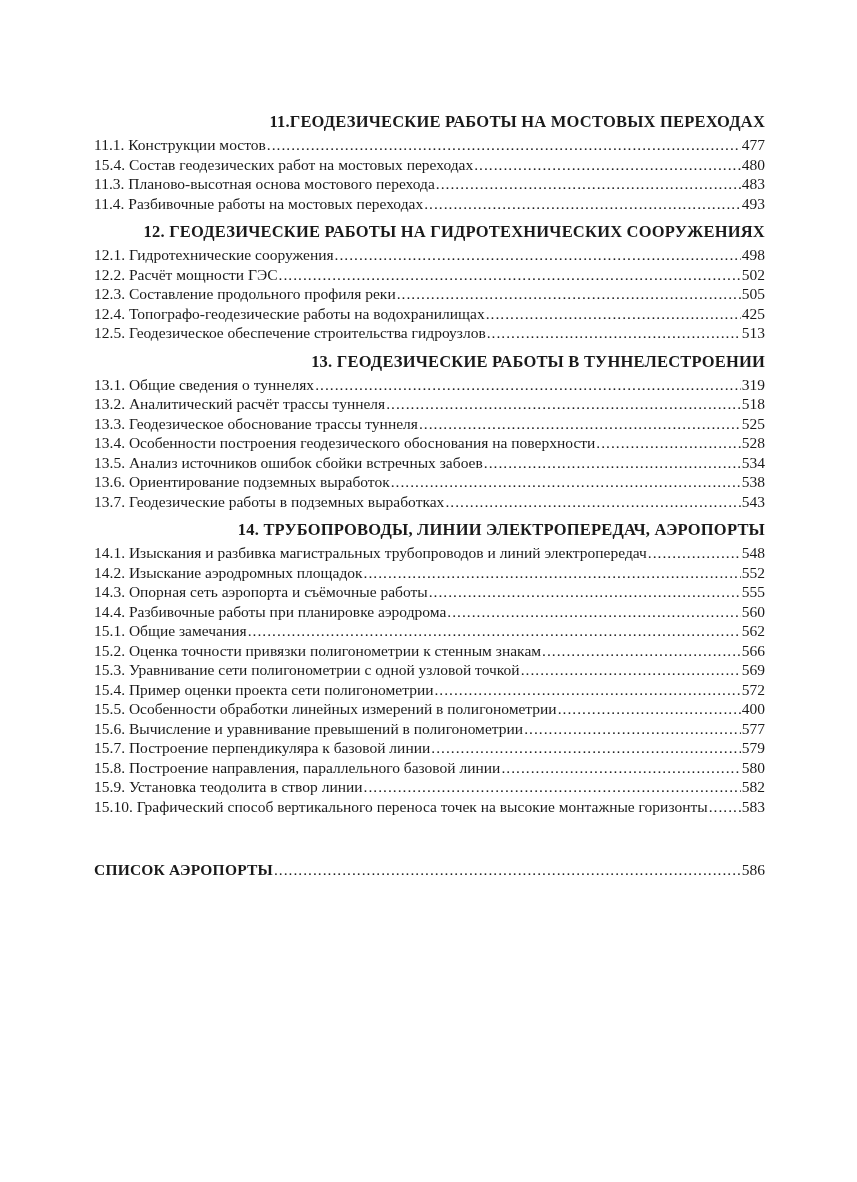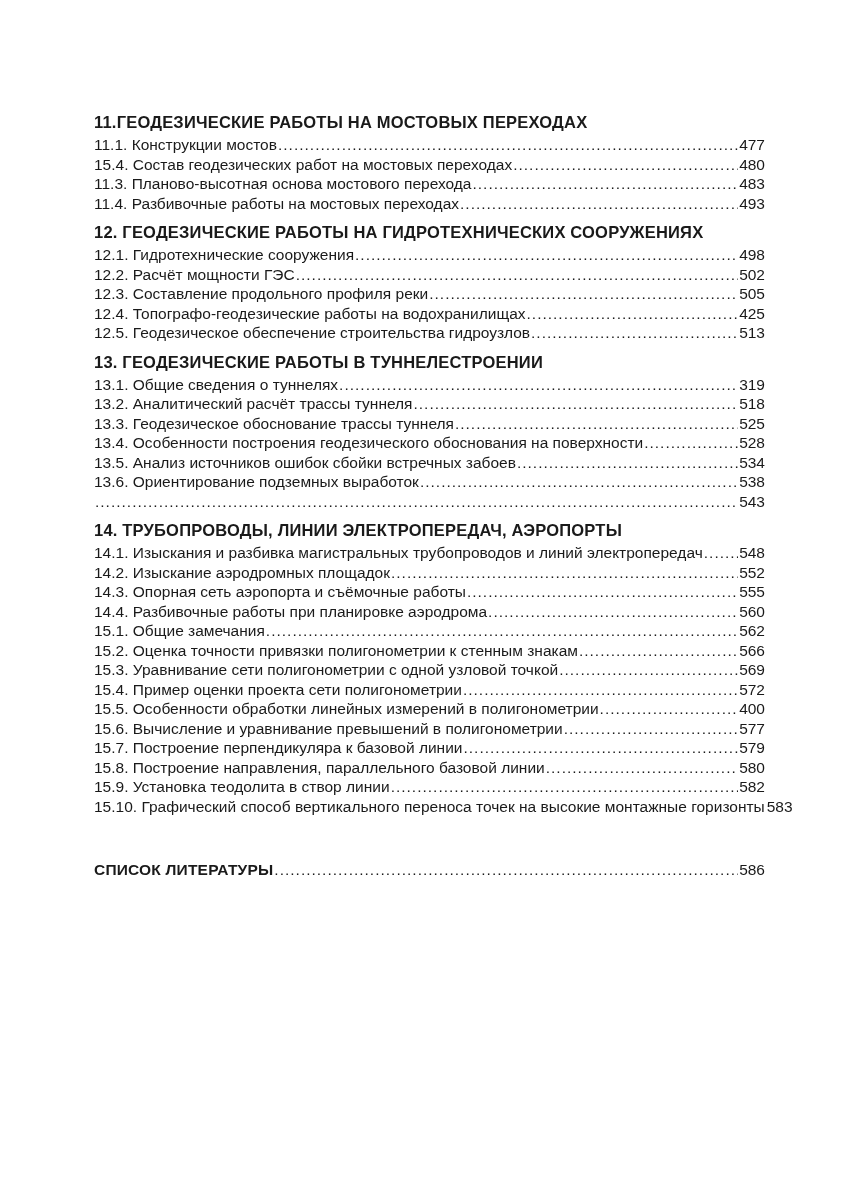--- a/index.html
+++ b/index.html
@@ -5,23 +5,24 @@
   html, body {
     margin: 0;
     padding: 0;
     background: #ffffff;
   }
   .page {
     position: relative;
     width: 857px;
     height: 1018px;
     background: #ffffff;
-    font-family: Liberation Sans, sans-serif;
+    font-family: Liberation Serif, serif;
     color: #1a1a1a;
     overflow: hidden;
+    text-align: right;
   }
   .toc {
     position: absolute;
     left: 94px;
     top: 112px;
     width: 671px;
     font-size: 15.5px;
     line-height: 19.5px;
   }
   .toc-heading {
@@ -172,20 +173,21 @@
     <span class="toc-page">534</span>
   </div>
 
   <div class="toc-entry">
     <span class="toc-label">13.6. Ориентирование подземных выработок</span>
     <span class="toc-dots"></span>
     <span class="toc-page">538</span>
   </div>
 
   <div class="toc-entry">
+    <span class="toc-label">13.7. Геодезические работы в подземных выработках</span>
     <span class="toc-dots"></span>
     <span class="toc-page">543</span>
   </div>
 </div>
   </div>
 
   <div class="toc-section">
     <div class="toc-heading">14. ТРУБОПРОВОДЫ, ЛИНИИ ЭЛЕКТРОПЕРЕДАЧ, АЭРОПОРТЫ</div>
     <div>
   <div class="toc-entry">
@@ -273,18 +275,18 @@
   <div class="toc-entry">
     <span class="toc-label">15.10. Графический способ вертикального переноса точек на высокие монтажные горизонты</span>
     <span class="toc-dots"></span>
     <span class="toc-page">583</span>
   </div>
 </div>
   </div>
 </div>
 
     <div class="toc-footer">
-      <span class="toc-label">СПИСОК ЛИТЕРАТУРЫ</span>
+      <span class="toc-label">СПИСОК АЭРОПОРТЫ</span>
       <span class="toc-dots"></span>
       <span class="toc-page">586</span>
     </div>
   </div>
 </div>
 
 </body></html>

